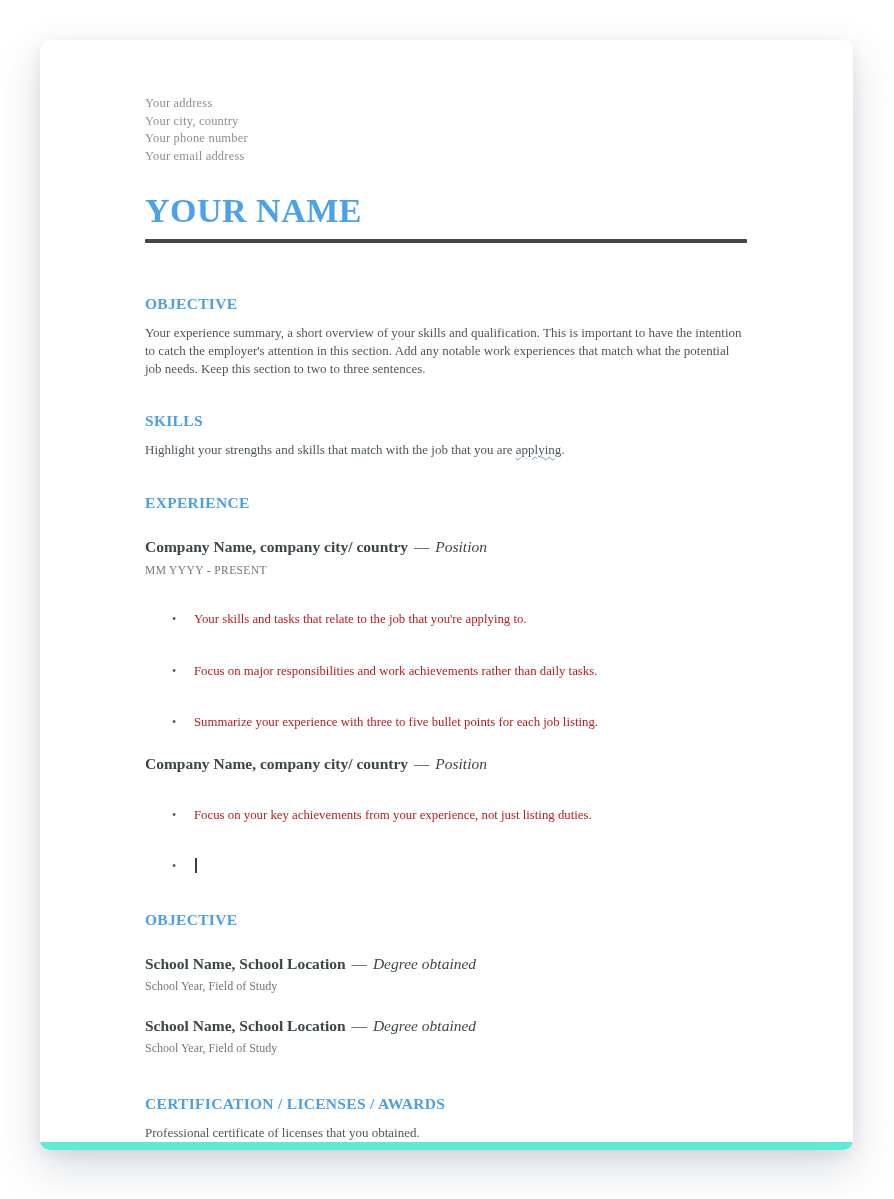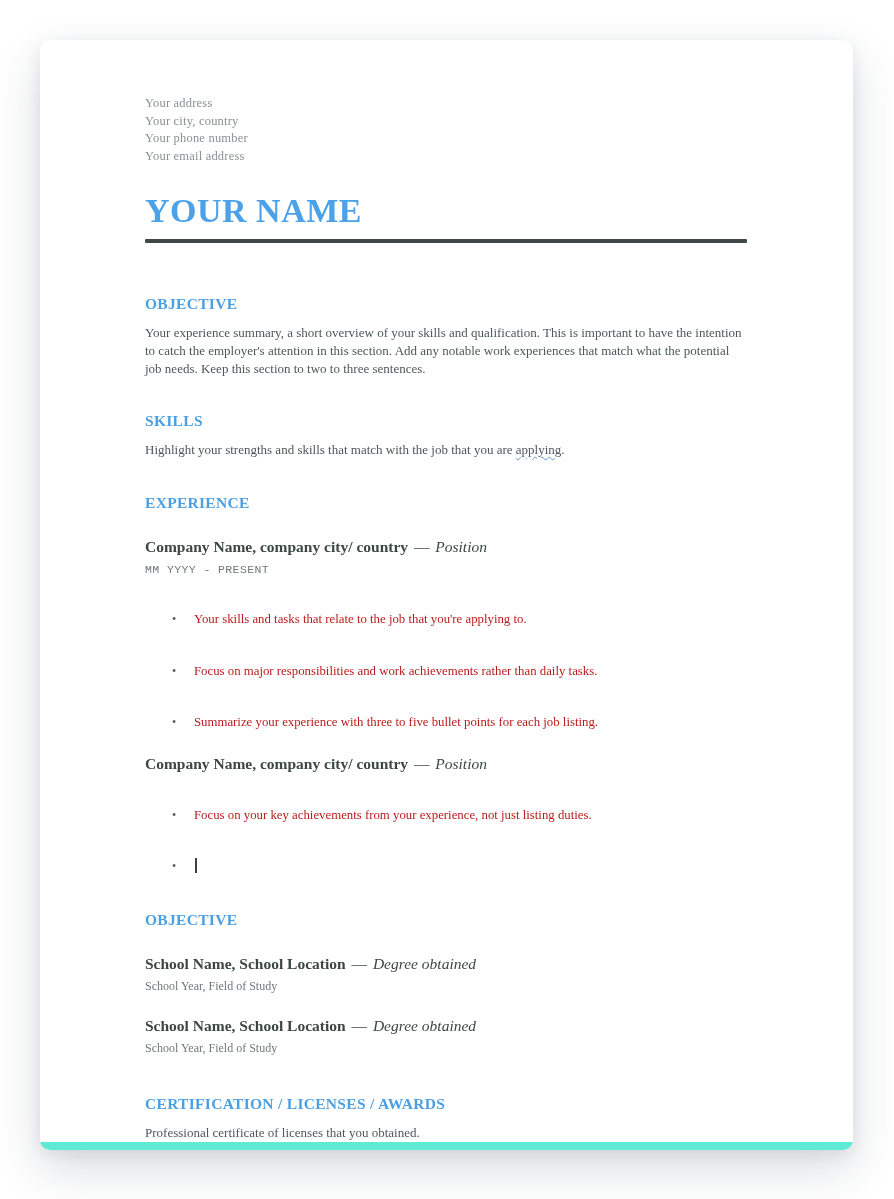--- a/index.html
+++ b/index.html
@@ -57,21 +57,21 @@
   }
 
   .entry-title { margin-top: 26px; font-size: 15.5px; line-height: 19px; color: #3C4743; font-weight: 400; }
   .entry-title.tight { margin-top: 22px; }
   .entry-title .bold { font-weight: 700; }
   .entry-title .dash { font-weight: 400; color: #3C4743; margin: 0 2px; }
   .entry-title .ital { font-style: italic; }
 
   .dates {
     margin-top: 7px; font-size: 11.5px; line-height: 14px;
-    color: #71797D; letter-spacing: 0.4px; font-family: Liberation Mono, monospace;
+    color: #71797D; letter-spacing: 0.4px;
   }
 
   ul.bullets { margin-top: 13px; list-style: none; padding-left: 49px; }
   ul.bullets li {
     position: relative;
     font-size: 12.8px; line-height: 17.5px; color: #b91c1c; margin-top: 34px;
   }
   ul.bullets li::before {
     content: "\2022";
     position: absolute; left: -22px; top: 0;

